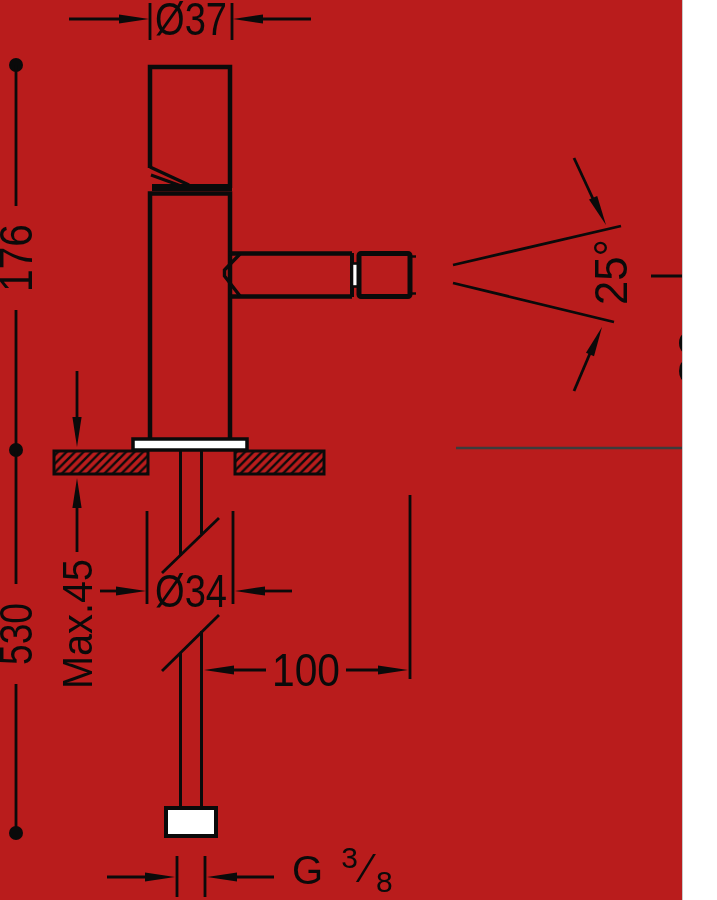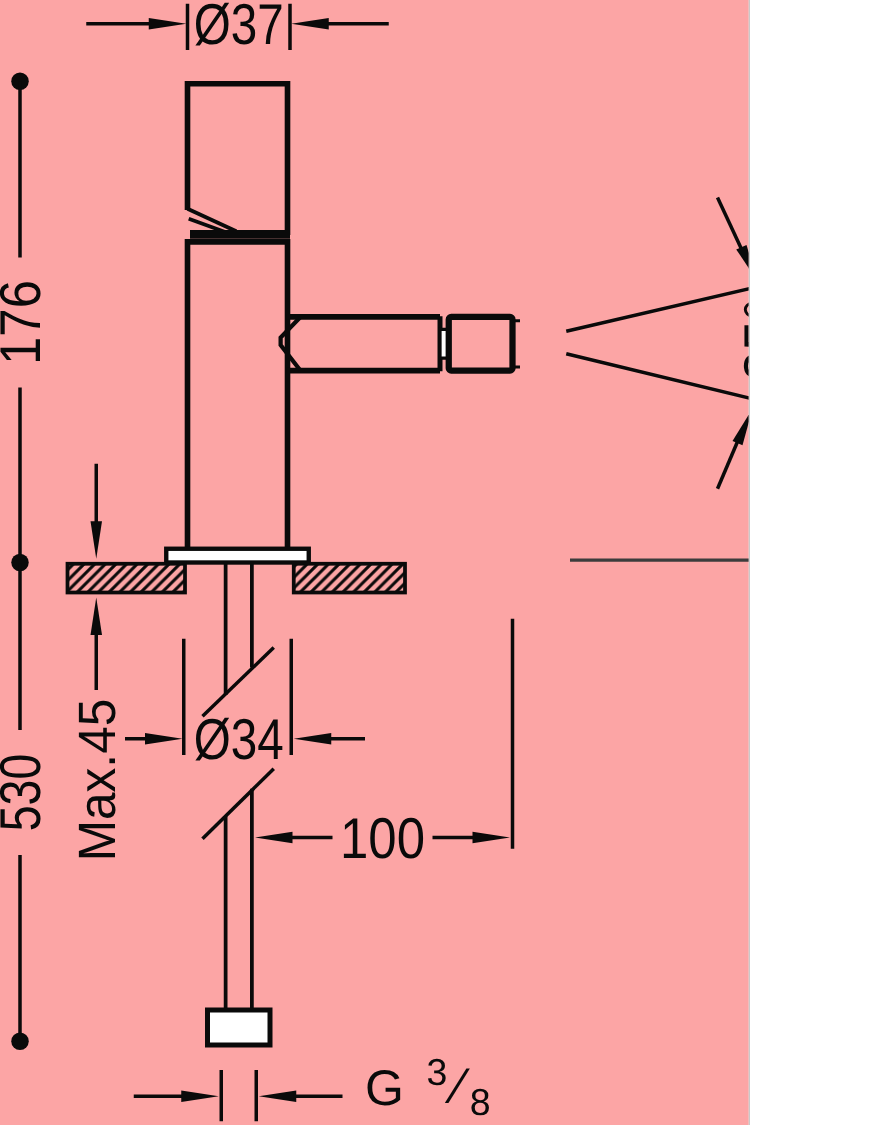--- a/index.html
+++ b/index.html
@@ -3,23 +3,23 @@
 <meta charset="utf-8">
 <style>
   html, body {
     margin: 0;
     padding: 0;
     background: #ffffff;
     font-family: "Liberation Sans", "DejaVu Sans", sans-serif;
   }
   .canvas {
     position: relative;
-    width: 599px;
+    width: 682px;
     height: 900px;
-    background: #fca5a5;
+    background: #b91c1c;
     outline: 1px solid #c9c9c9;
     overflow: hidden;
   }
   svg text {
     font-family: "Liberation Sans", "DejaVu Sans", sans-serif;
     fill: #0a0a0a;
   }
   .dim-line   { stroke: #0a0a0a; stroke-width: 2.8; fill: none; }
   .arrow      { fill: #0a0a0a; stroke: none; }
   .part       { stroke: #0a0a0a; fill: #ffffff; }

